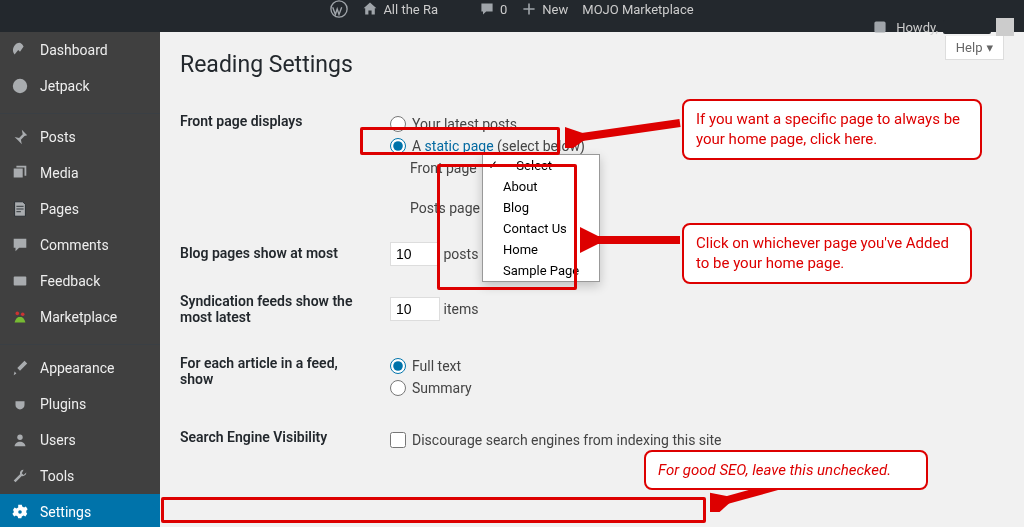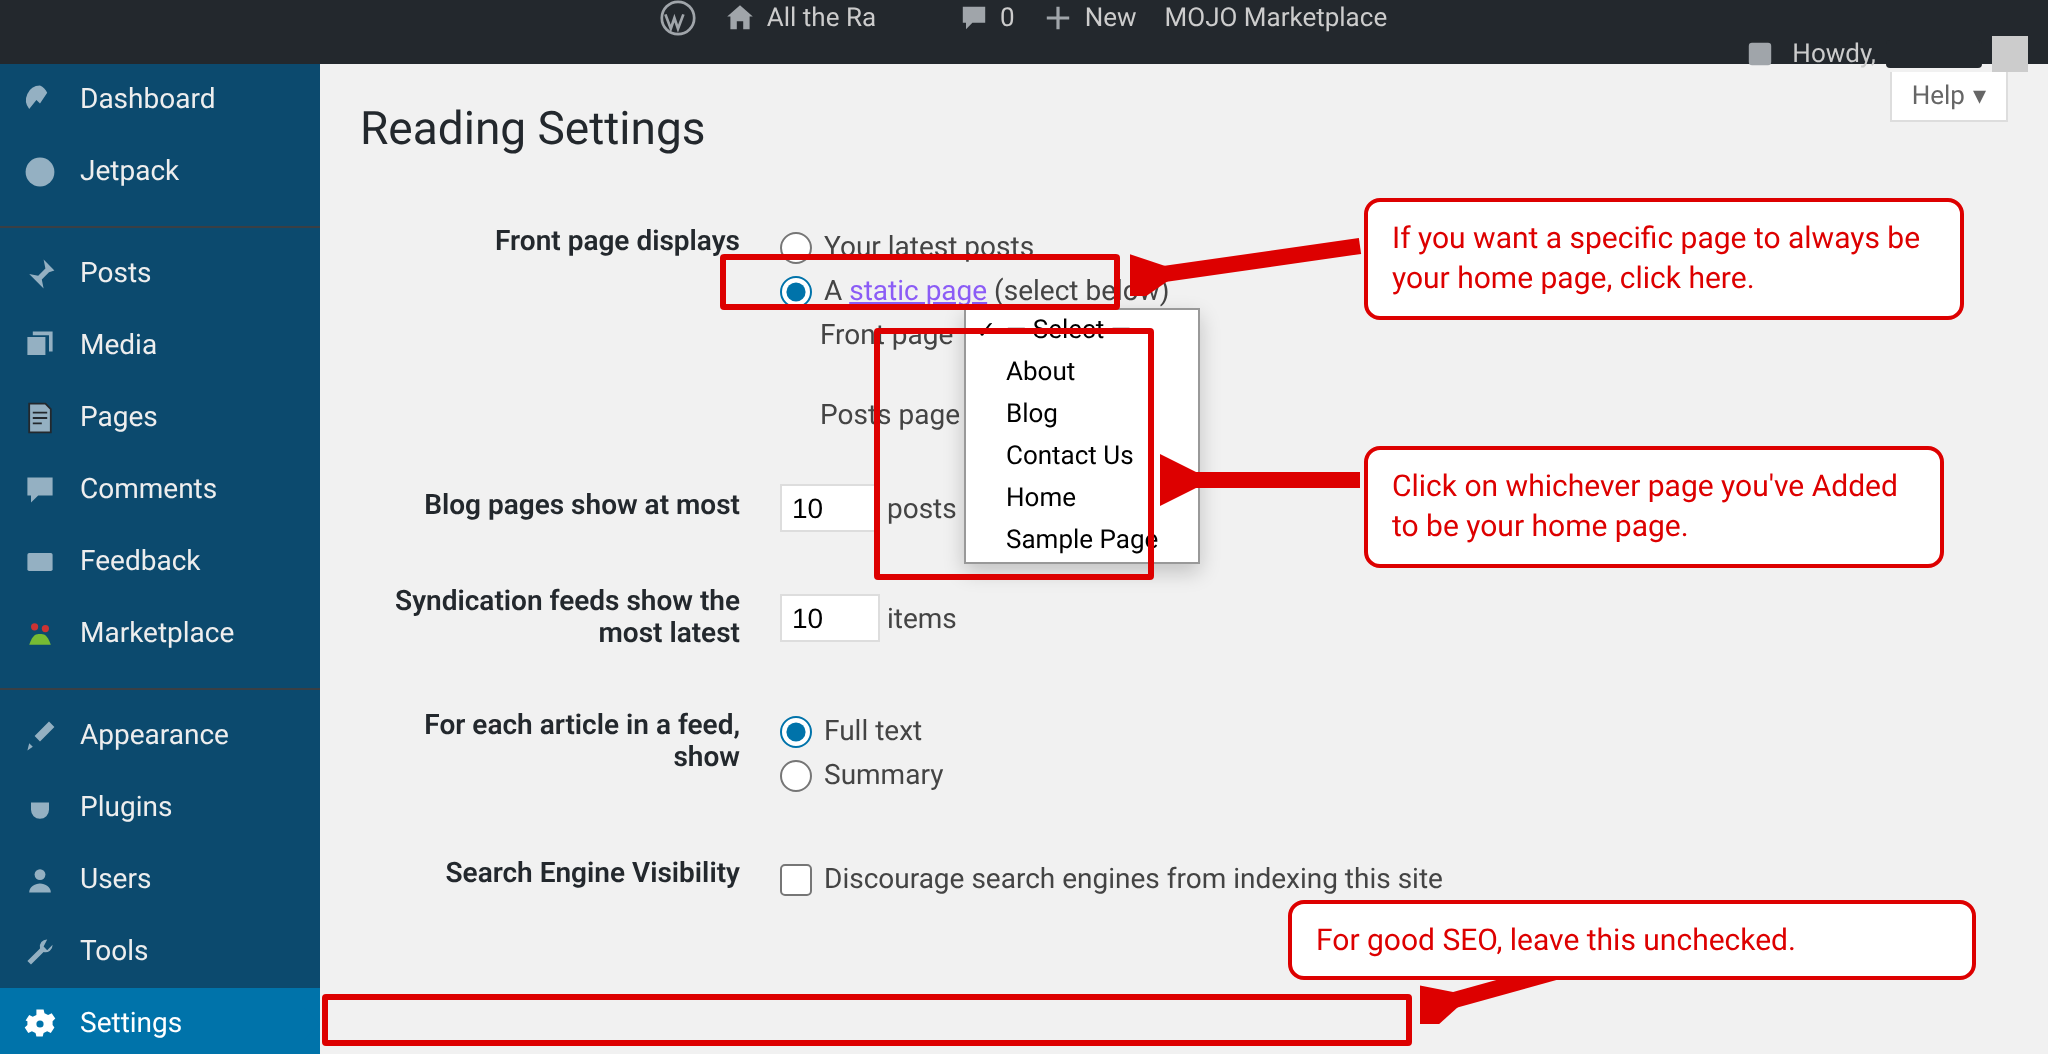--- a/index.html
+++ b/index.html
@@ -33,21 +33,21 @@
   .adminbar svg { fill: #a0a5aa; }
   .adminbar .username-mask {
     display:inline-block; width:48px; height:14px; background:#23282d; border-radius:2px;
   }
   .avatar-sq { width:18px; height:18px; background:#ccc; }
   
   .adminmenu {
     position: absolute;
     top: 32px; left: 0; bottom: 0;
     width: 160px;
-    background: #0c4a6e;
+    background: #404040;
     color: #eee;
     overflow: hidden;
   }
   .adminmenu .menu-item {
     display: flex;
     align-items: center;
     gap: 10px;
     padding: 8px 10px;
     color: #eee;
     font-size: 14px;
@@ -95,39 +95,39 @@
     border: 1px solid #ddd;
     border-top: none;
     padding: 4px 10px;
     font-size: 13px;
     color: #666;
     display: flex; align-items: flex-end; gap: 4px;
     cursor: pointer;
   }
   table.form-table { width: 100%; border-collapse: collapse; }
   table.form-table th {
-    text-align: right;
+    text-align: left;
     vertical-align: top;
     width: 200px;
     padding: 15px 10px 15px 0;
     font-weight: 600;
     font-size: 14px;
     color: #23282d;
   }
   table.form-table td {
     padding: 12px 10px;
     font-size: 14px;
     color: #444;
   }
   .radio-label, .check-label { display: flex; align-items: center; gap: 6px; margin: 6px 0; }
   input[type=radio], input[type=checkbox] {
     width: 16px; height: 16px;
     accent-color: #0073aa;
   }
-  .static-link { color: #8b5cf6; text-decoration: underline; }
+  .static-link { color: #0369a1; text-decoration: underline; }
   .num-input {
     width: 50px;
     padding: 3px 5px;
     border: 1px solid #ddd;
     background: #fff;
     font-size: 14px;
   }
   .select-group { margin-left: 20px; position: relative; }
   .select-row { margin: 2px 0; }
   .dropdown-open {
@@ -419,21 +419,21 @@
   </tbody>
     </table>
 </div>
 
 <div class="annot-box" style="top:127px; left:360px; width:200px; height:28px;"></div>
 <div class="annot-box" style="top:164px; left:437px; width:140px; height:126px;"></div>
 <div class="annot-box" style="top:497px; left:161px; width:545px; height:26px;"></div>
 
 <div class="callout" style="top:99px; left:682px; width:300px;">If you want a specific page to always be your home page, click here.</div>
 <div class="callout" style="top:223px; left:682px; width:290px;">Click on whichever page you've Added to be your home page.</div>
-<div class="callout" style="top:450px; left:644px; width:344px;">For good SEO, leave this unchecked.</div>
+<div class="callout" style="top:450px; left:644px; width:284px;font-style:italic;">For good SEO, leave this unchecked.</div>
 
 <svg class="arrow" style="top:108px; left:565px;" width="120" height="40">
   <defs>
       <marker id="ah1" markerWidth="12" markerHeight="12" refX="2" refY="5" orient="auto">
         <path d="M10 0L0 5l10 5z" fill="#d00"></path>
       </marker>
     </defs>
   <line x1="115" y1="15" x2="10" y2="30" stroke="#d00" stroke-width="8" marker-end="url(#ah1)"></line>
 </svg>
 <svg class="arrow" style="top:220px; left:580px;" width="110" height="40">

